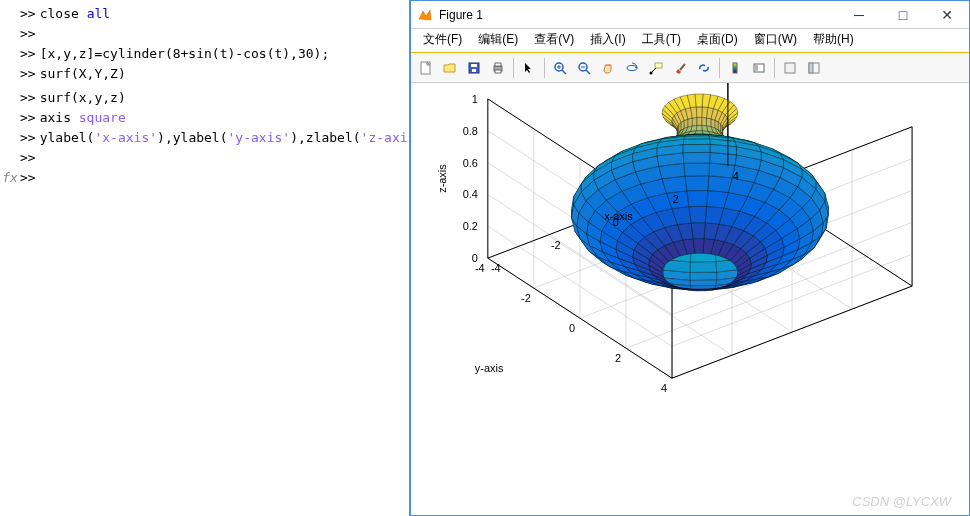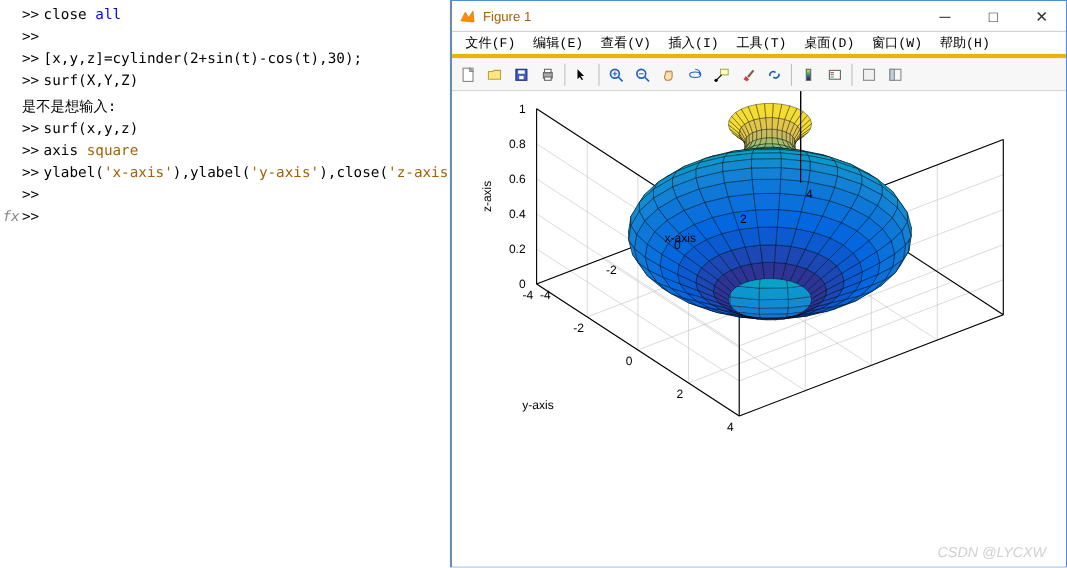--- a/index.html
+++ b/index.html
@@ -4,34 +4,34 @@
 <style>
 * { margin: 0; padding: 0; box-sizing: border-box; }
 body { font-family: "Microsoft YaHei", Arial, sans-serif; font-size: 13px; background: #fff; width: 970px; height: 516px; overflow: hidden; }
 .main { display: flex; width: 100%; height: 100%; }
 .left { width: 410px; padding: 4px 0 0 0; border-right: 1px solid #888; height: 100%; overflow: hidden; }
 .line { display: flex; padding: 1px 0; font-family: Consolas, monospace; font-size: 13px; line-height: 18px; }
 .gutter { width: 20px; text-align: center; color: #888; flex-shrink: 0; }
 .prompt { color: #000; padding-right: 4px; flex-shrink: 0; }
 .code { white-space: pre; }
 .kw { color: #0000ff; }
-.str { color: #a16207; }
+.str { color: #8b5cf6; }
 .err { color: #ff0000; }
 .cmd { color: #000; }
 .fx { width: 20px; color: #888; font-style: italic; text-align: center; }
 
 .right { flex: 1; background: #f4f4f4; position: relative; }
 .figwin { position: absolute; left: 0; top: 0; right: 0; bottom: 0; background: #fff; border: 1px solid #4a90d9; }
 .titlebar { height: 28px; display: flex; align-items: center; border-bottom: 1px solid #d0d0d0; background: #fff; }
 .titlebar .ico { width: 16px; height: 16px; margin: 0 6px; }
-.titlebar .title { flex: 1; font-size: 12px; color: #a16207; }
+.titlebar .title { flex: 1; font-size: 12px; color: #000000; }
 .titlebar .wbtns { display: flex; }
 .titlebar .wbtn { width: 44px; height: 28px; display: flex; align-items: center; justify-content: center; color: #333; font-size: 14px; }
 
-.menubar { height: 24px; display: flex; align-items: center; padding: 0 4px; border-bottom: 4px solid #eab308; font-family: Liberation Mono, monospace; }
+.menubar { height: 24px; display: flex; padding: 0 4px; border-bottom: 1px solid #eab308; }
 .menubar .mitem { padding: 2px 8px; font-size: 12px; color: #000; cursor: default; }
 
 .toolbar { height: 30px; display: flex; align-items: center; padding: 0 4px; border-bottom: 1px solid #d0d0d0; background: #f7f7f7; gap: 2px; }
 .toolbar .tbtn { width: 22px; height: 22px; display: flex; align-items: center; justify-content: center; border: 1px solid transparent; }
 .toolbar .sep { width: 1px; height: 20px; background: #c0c0c0; margin: 0 2px; }
 
 .canvas { position: absolute; top: 82px; left: 0; right: 0; bottom: 0; background: #fff; }
 .watermark { position: absolute; right: 18px; bottom: 6px; color: #d0d0d0; font-size: 13px; font-style: italic; pointer-events: none; }
 svg text { font-family: Arial, sans-serif; }
 </style>
@@ -46,52 +46,48 @@
           <span class="prompt">&gt;&gt;</span>
           <span class="code"><span class="cmd">close </span><span class="kw">all</span></span>
         </div>
         <div class="line">
           <span class="gutter"></span>
           <span class="prompt">&gt;&gt;</span>
         </div>
         <div class="line">
           <span class="gutter"></span>
           <span class="prompt">&gt;&gt;</span>
-          <span class="code"><span class="cmd">[x,y,z]=cylinder(2+sin(t)-cos(t),30);</span></span>
+          <span class="code"><span class="cmd">[x,y,z]=cylinder(8+sin(t)-cos(t),30);</span></span>
         </div>
         <div class="line">
           <span class="gutter"></span>
           <span class="prompt">&gt;&gt;</span>
           <span class="code"><span class="cmd">surf(X,Y,Z)</span></span>
         </div>
         <div class="line">
           <span class="gutter"></span>
         </div>
         <div class="line">
           <span class="gutter"></span>
           <span class="code"><span class="cmd"></span></span>
         </div>
         <div class="line">
           <span class="gutter"></span>
-          <span class="code"><span class="cmd">是不是想输入:</span></span>
-        </div>
-        <div class="line">
-          <span class="gutter"></span>
           <span class="prompt">&gt;&gt;</span>
           <span class="code"><span class="cmd">surf(x,y,z)</span></span>
         </div>
         <div class="line">
           <span class="gutter"></span>
           <span class="prompt">&gt;&gt;</span>
           <span class="code"><span class="cmd">axis </span><span class="str">square</span></span>
         </div>
         <div class="line">
           <span class="gutter"></span>
           <span class="prompt">&gt;&gt;</span>
-          <span class="code"><span class="cmd">ylabel(</span><span class="str">'x-axis'</span><span class="cmd">),ylabel(</span><span class="str">'y-axis'</span><span class="cmd">),close(</span><span class="str">'z-axis'</span></span>
+          <span class="code"><span class="cmd">ylabel(</span><span class="str">'x-axis'</span><span class="cmd">),ylabel(</span><span class="str">'y-axis'</span><span class="cmd">),zlabel(</span><span class="str">'z-axis'</span></span>
         </div>
         <div class="line">
           <span class="gutter"></span>
           <span class="prompt">&gt;&gt;</span>
           <span class="code"><span class="cmd"></span></span>
         </div>
       </div>
     <div class="line">
       <span class="fx">fx</span>
       <span class="prompt">&gt;&gt;</span>

